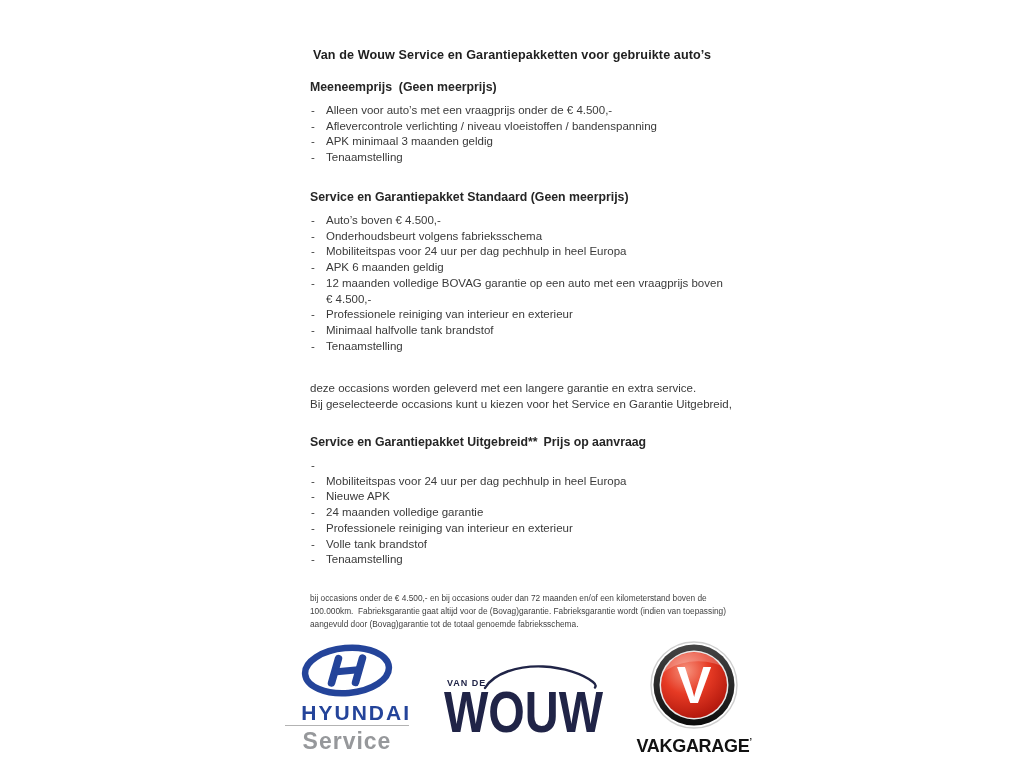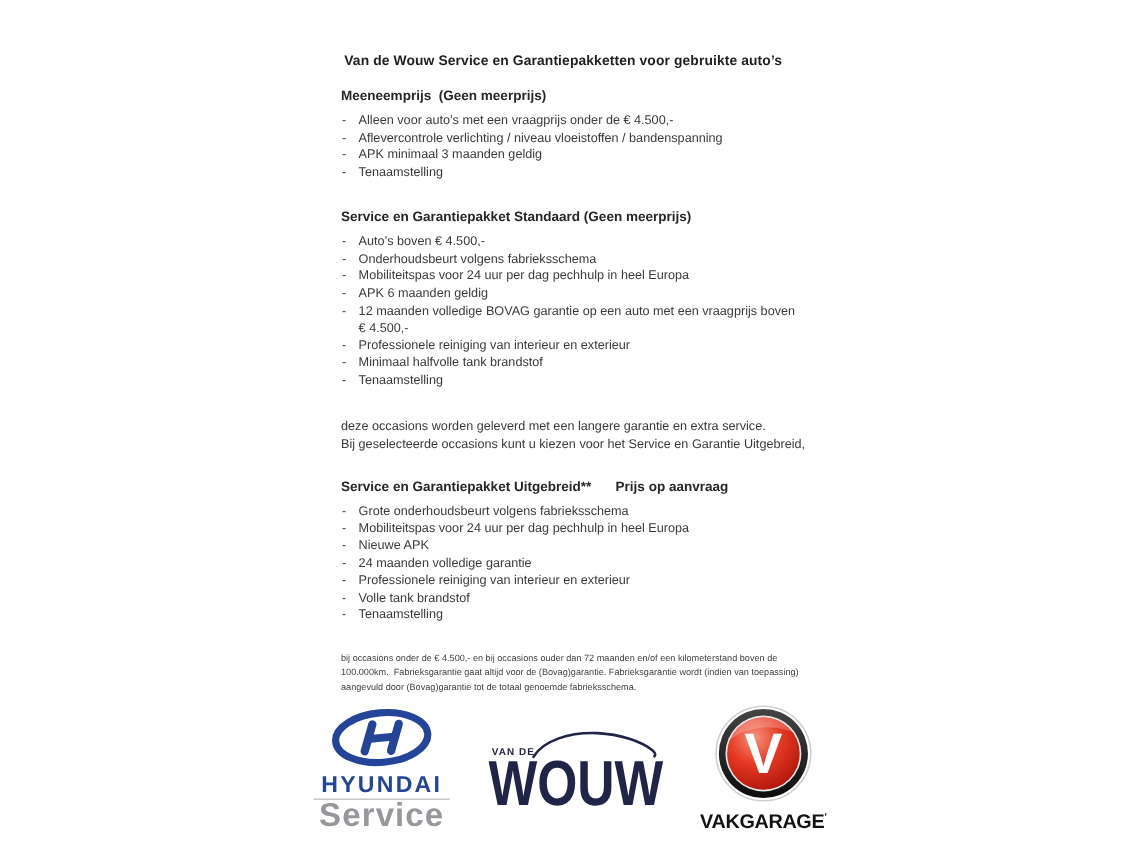--- a/index.html
+++ b/index.html
@@ -9,41 +9,41 @@
     font-family:"Liberation Sans", sans-serif; color:#3a3a3a; overflow:hidden;
   }
   .title {
     position:absolute; left:0; right:0; top:31px; text-align:center;
     font-size:12.6px; font-weight:bold; color:#1f1f1f; letter-spacing:.1px;margin-top:17px;
   }
   .sec { position:absolute; left:310px; width:430px; }
   .sec h2 {
     font-size:12.3px; font-weight:bold; color:#262626; white-space:pre;
   }
-  .sec h2 .price { margin-left:22px; }
+  .sec h2 .price { margin-left:6px; }
   .sec ul { list-style:none; margin:0; padding:0; position:absolute; left:0; }
   .sec li { display:flex; line-height:15.7px; font-size:11.5px; }
   .sec li .m { flex:none; width:16px; padding-left:1px; }
   .sec li .t { max-width:412px; }
   .s1 { top:80px; }  .s1 ul { top:23px; }
   .s2 { top:190px; } .s2 ul { top:23px; }
   .s3 { top:435px; } .s3 ul { top:23px; }
   .para { position:absolute; left:310px; top:380px; font-size:11.5px; line-height:16px; }
   .para div { white-space:pre; }
   .footnote { position:absolute; left:310px; top:592px; font-size:8.3px; line-height:13px; color:#3f3f3f; }
   .footnote div { white-space:pre; }
 
   
   .logo-hyundai { position:absolute; left:283px; top:644px; width:128px; text-align:center; }
   .logo-hyundai .brand {
-    font-size:21px; font-weight:bold; letter-spacing:2px; color:#24449a; line-height:21px; margin-top:1px;
+    font-size:21px; font-weight:bold; letter-spacing:2px; color:#24449a; line-height:21px; margin-top:1px;text-align:right;
   }
   .logo-hyundai .rule { height:1px; background:#b3b3b3; margin:2px 2px 2px 2px; }
   .logo-hyundai .service {
-    font-size:30px; font-weight:bold; letter-spacing:1px; color:#96989b; line-height:26px;
+    font-size:23px; font-weight:bold; letter-spacing:1px; color:#96989b; line-height:26px;
   }
   .logo-wouw { position:absolute; left:444px; top:660px; }
   .logo-vak { position:absolute; left:635px; top:641px; width:118px; text-align:center; }
   .logo-vak .vakname {
     font-size:18px; font-weight:bold; letter-spacing:-.3px; color:#121212; line-height:18px; margin-top:-3px; white-space:nowrap;
   }
   .logo-vak .vakname sup { font-size:9px; vertical-align:8px; }
 </style>
 </head>
 <body>
@@ -115,21 +115,20 @@
   <div class="para">
     <div>deze occasions worden geleverd met een langere garantie en extra service.</div>
     <div>Bij geselecteerde occasions kunt u kiezen voor het Service en Garantie Uitgebreid,</div>
   </div>
 
   <div class="sec s3">
     <h2><span>Service en Garantiepakket Uitgebreid**</span><span class="price">Prijs op aanvraag</span></h2>
     <ul>
       <li>
           <span class="m">-</span>
-          <span class="t">Grote onderhoudsbeurt volgens fabrieksschema</span>
         </li>
       <li>
           <span class="m">-</span>
           <span class="t">Mobiliteitspas voor 24 uur per dag pechhulp in heel Europa</span>
         </li>
       <li>
           <span class="m">-</span>
           <span class="t">Nieuwe APK</span>
         </li>
       <li>

